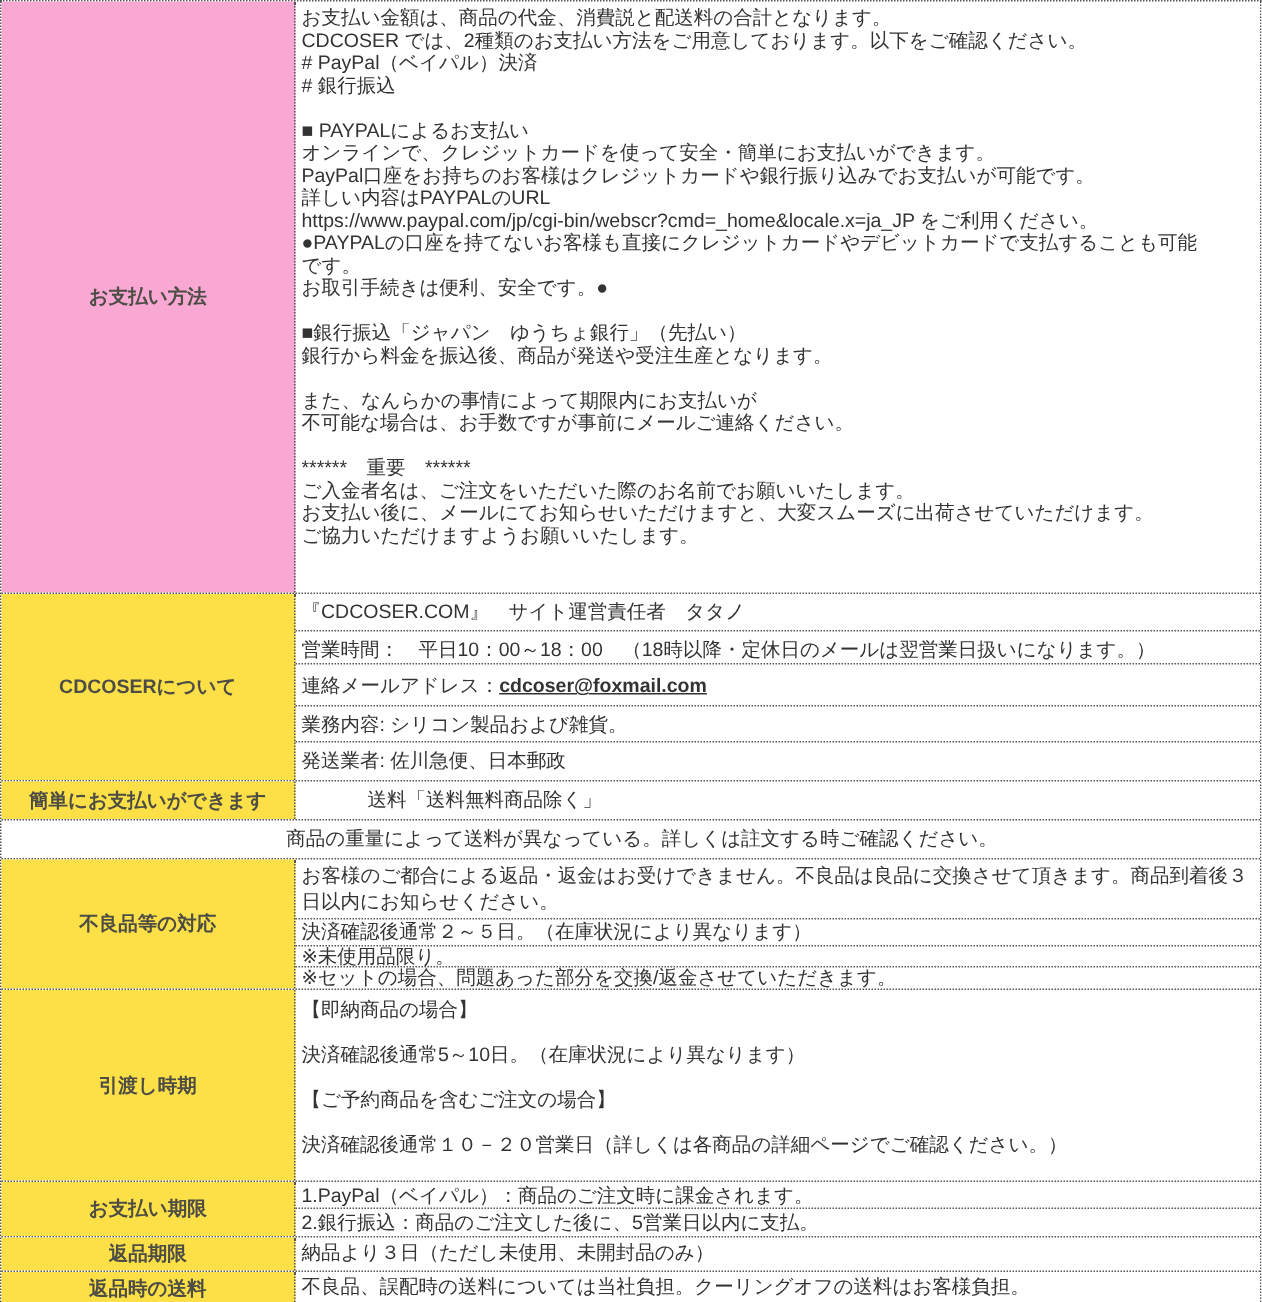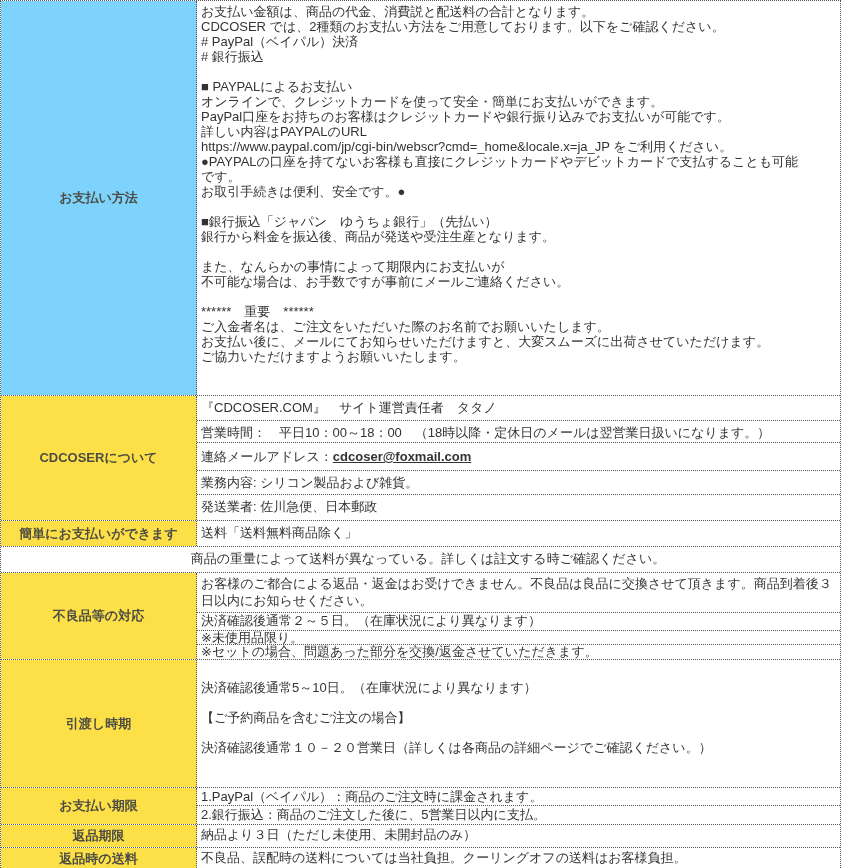--- a/index.html
+++ b/index.html
@@ -32,21 +32,21 @@
     background:#fde047;
     display:flex;
     align-items:center;
     justify-content:center;
     text-align:center;
     font-size:13px;
     font-weight:bold;
     color:#4d4d45;
     padding:2px;
   }
-  .hcell-white{background:#7dd3fc;}
+  .hcell-white{background:#f9a8d4;}
   .ccell{
     flex:1 1 auto;
     min-width:0;
     box-sizing:border-box;
     font-size:13px;
     line-height:15px;
   }
   .pad{padding:3px 3px 3px 4px;}
   .line{min-height:15px;}
   .subrows{
@@ -65,21 +65,21 @@
   }
   .sub:last-child{border-bottom:none;}
   .email-val{font-weight:bold;text-decoration:underline;}
   
   .r-payment .ccell{min-height:394px;}
   .s-about-0{min-height:25px;}
   .s-about-1{min-height:22px;}
   .s-about-2{min-height:28px;padding-top:6px;}
   .s-about-3{min-height:24px;}
   .s-about-4{min-height:25px;}
-  .r-extra .ccell{min-height:25px;padding:4px 4px 2px 4px;}
+  .r-extra .ccell{min-height:25px;padding:4px 4px 2px 4px;margin-left:44px;}
   .r-shipnote .ccell{min-height:25px;padding:4px 4px 2px 19px;text-align:center;}
   .s-def-0{min-height:40px;line-height:17px;padding:2px 4px;}
   .s-def-1{min-height:18px;line-height:14px;padding:1px 4px;}
   .s-def-2{min-height:14px;line-height:13px;padding:0 4px;}
   .s-def-3{min-height:14px;line-height:13px;padding:0 4px;}
   .r-delivery .ccell{min-height:127px;padding:5px 4px 2px 4px;}
   .s-pd-0{min-height:18px;line-height:15px;padding:1px 4px;}
   .s-pd-1{min-height:18px;line-height:15px;padding:1px 4px;}
   .r-retdead .ccell{min-height:20px;padding:2px 4px;}
   .r-retship .ccell{min-height:19px;padding:2px 4px;}
@@ -145,20 +145,21 @@
       <div class="sub s-def-0">お客様のご都合による返品・返金はお受けできません。不良品は良品に交換させて頂きます。商品到着後３日以内にお知らせください。</div>
       <div class="sub s-def-1">決済確認後通常２～５日。（在庫状況により異なります）</div>
       <div class="sub s-def-2">※未使用品限り。</div>
       <div class="sub s-def-3">※セットの場合、問題あった部分を交換/返金させていただきます。</div>
     </div>
   </div>
 
   <div class="row r-delivery">
     <div class="hcell">引渡し時期</div>
     <div class="ccell">
+      <div class="line">【即納商品の場合】</div>
       <div class="line"></div>
       <div class="line">決済確認後通常5～10日。（在庫状況により異なります）</div>
       <div class="line"></div>
       <div class="line">【ご予約商品を含むご注文の場合】</div>
       <div class="line"></div>
       <div class="line">決済確認後通常１０－２０営業日（詳しくは各商品の詳細ページでご確認ください。）</div>
     </div>
   </div>
 
   <div class="row r-paydead">

